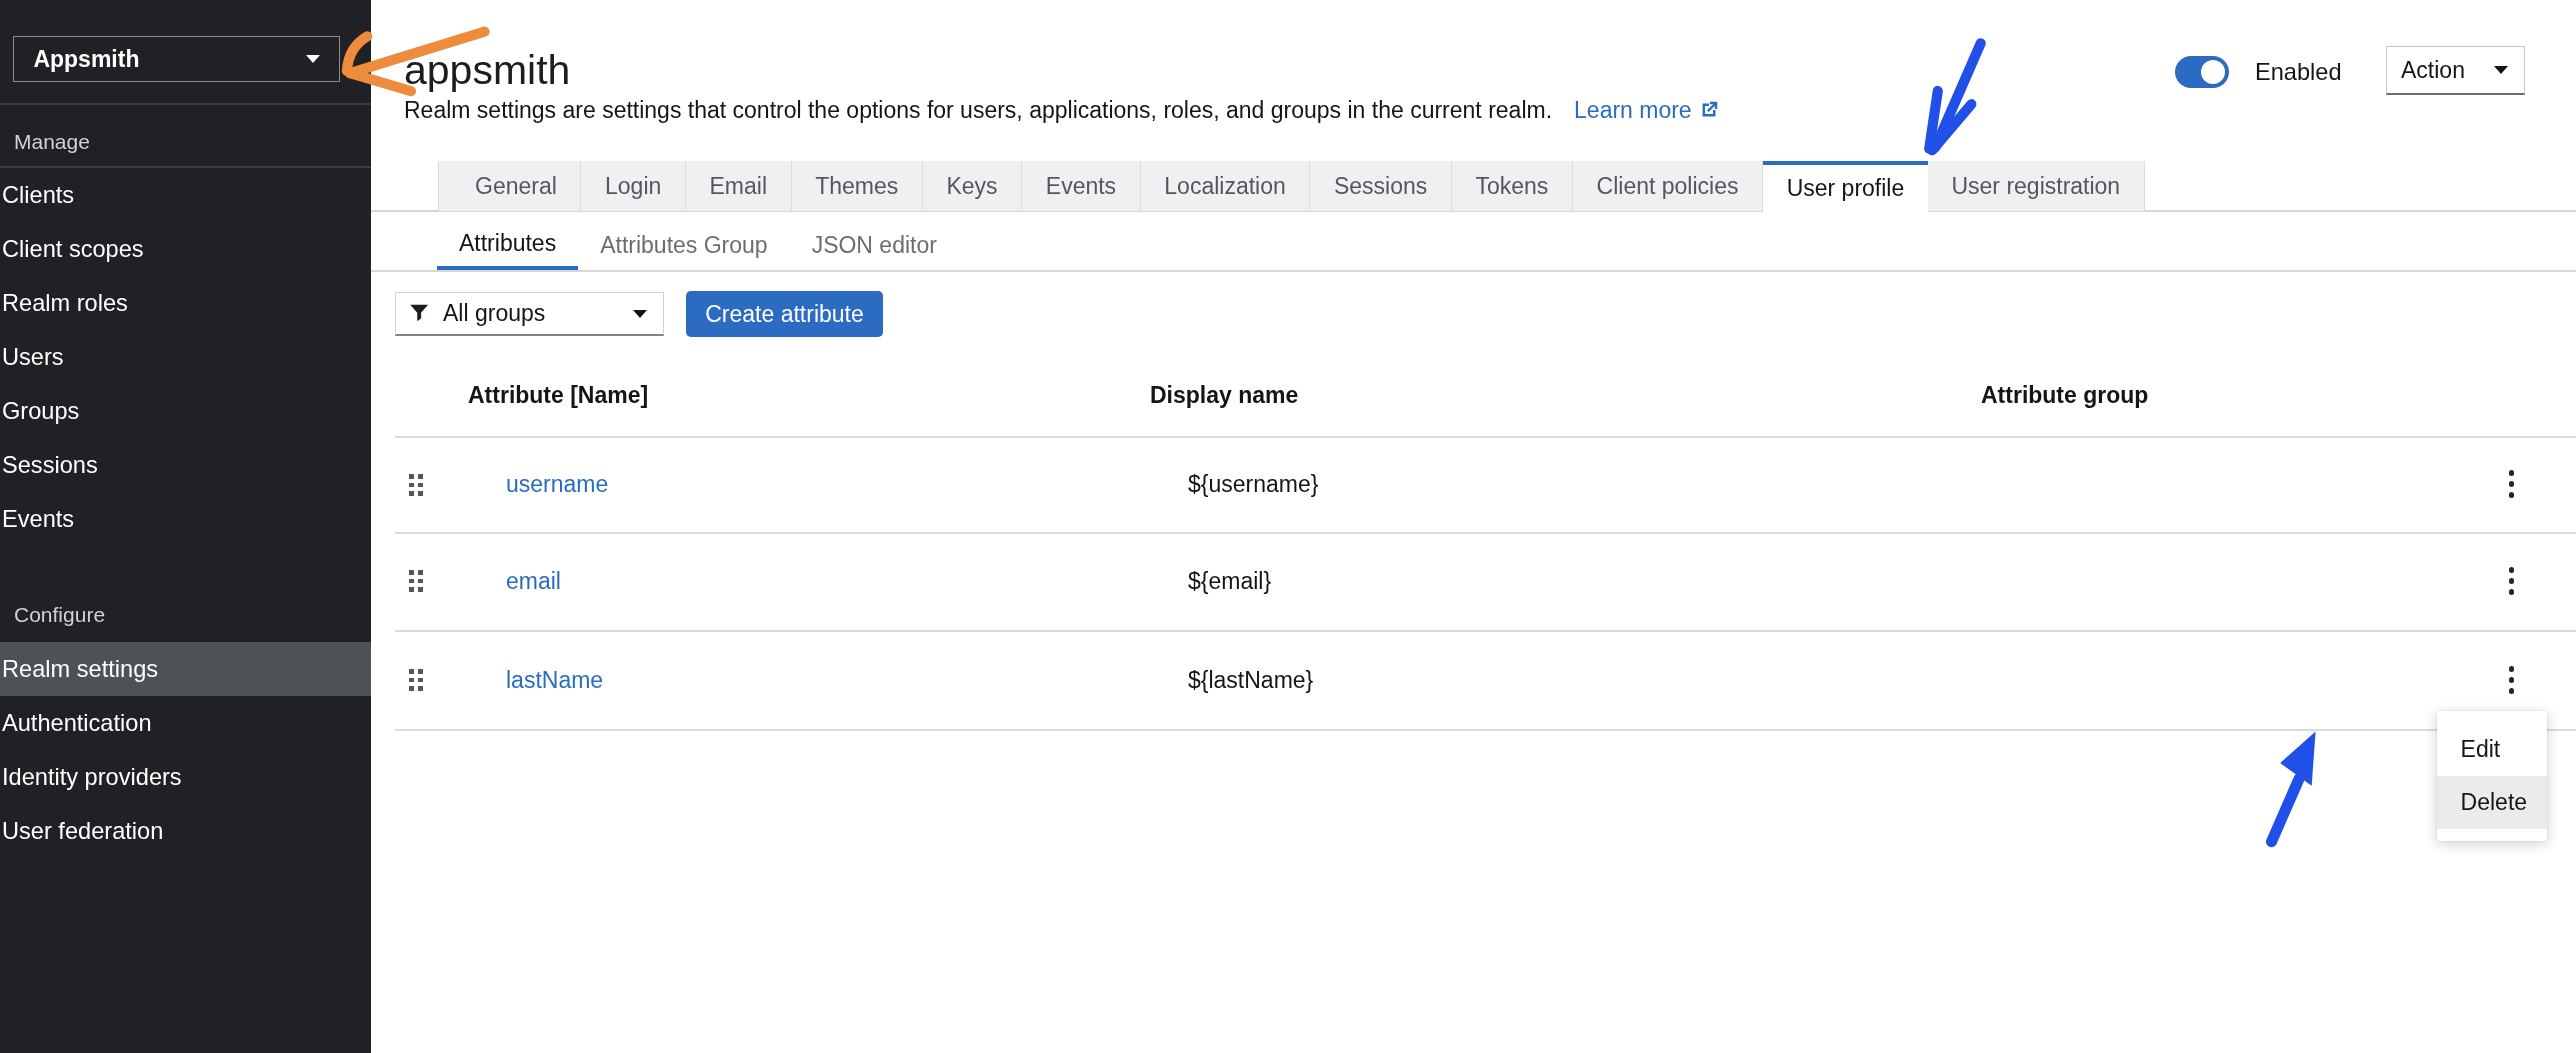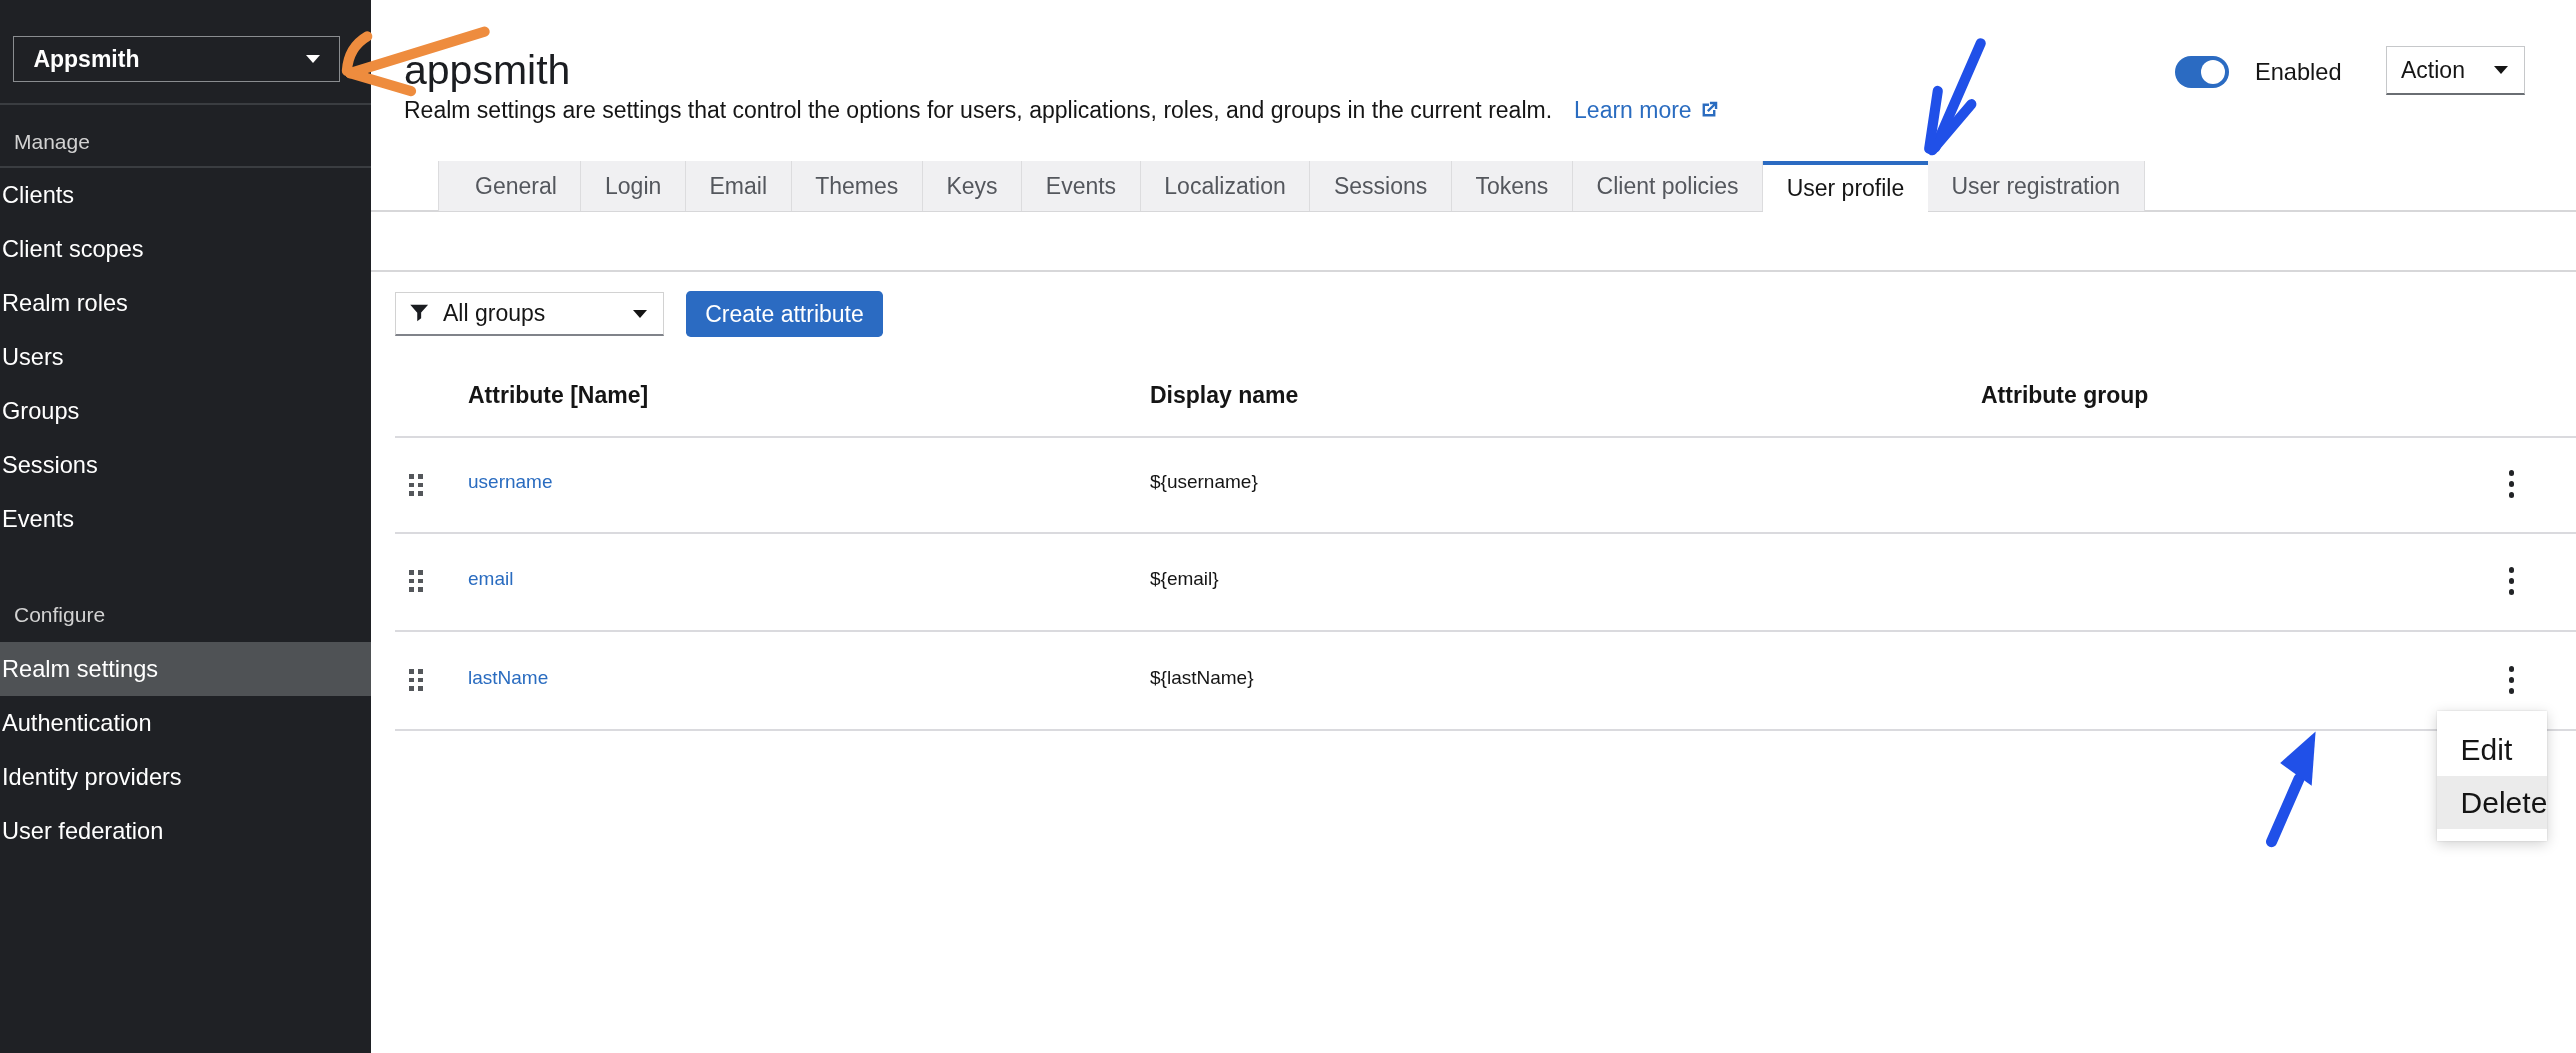--- a/index.html
+++ b/index.html
@@ -51,32 +51,32 @@
     display:flex; align-items:center; padding:0 15.7px 0 12.6px; cursor:pointer;
   }
   .filter-select .flabel { flex:1; margin-left:14px; font-size:23px; color:#151515; }
   .create-btn {
     position:absolute; left:686px; top:291px; width:197px; height:46px; border:none; border-radius:4.7px;
     background:var(--primary,#2b6bc2); color:#fff; font-size:23px; font-family:inherit; cursor:pointer;
   }
   
   .th { position:absolute; top:382px; font-size:23px; font-weight:700; color:#151515; }
   .rline { position:absolute; left:395px; right:0; height:1.6px; background:#dadade; }
-  .cell { position:absolute; font-size:19px; white-space:nowrap; }
+  .cell { position:absolute; font-size:23px; white-space:nowrap;margin-left:38px; }
   .attr-link { color:var(--link,#2a6cc0); cursor:pointer; }
   .drag-handle { position:absolute; display:grid; grid-template-columns:4.7px 4.7px; grid-auto-rows:4.7px; gap:3.9px 4.7px; cursor:grab; }
   .drag-handle i { background:#54575b; }
   .kebab { position:absolute; width:19px; display:flex; flex-direction:column; align-items:center; gap:5.5px; cursor:pointer; }
   .kebab i { width:5.5px; height:5.5px; border-radius:50%; background:#222427; }
   
   .menu {
     position:absolute; left:2437px; top:711px; width:110px; box-sizing:border-box; padding:11.8px 0;
     background:#fff; box-shadow:0 3.1px 12.6px rgba(0,0,0,.18), 0 0 1.6px rgba(0,0,0,.15); z-index:5;
   }
-  .menu-item { height:53px; line-height:53px; padding-left:23.6px; font-size:30px; color:#151515; cursor:pointer; }
+  .menu-item { height:53px; line-height:53px; padding-left:23.6px; font-size:23px; color:#151515; cursor:pointer; }
   .menu-item.highlighted { background:#ebebeb; }
   
   .anno { position:absolute; z-index:6; pointer-events:none; }
 </style>
 </head>
 <body>
 
 <div id="screen">
 
   <div class="sidebar">
@@ -131,20 +131,25 @@
     <div class="tab">Keys</div>
     <div class="tab">Events</div>
     <div class="tab">Localization</div>
     <div class="tab">Sessions</div>
     <div class="tab">Tokens</div>
     <div class="tab">Client policies</div>
     <div class="tab active">User profile</div>
     <div class="tab">User registration</div>
   </div>
 
+  <div class="subtabs">
+    <div class="subtab active">Attributes</div>
+    <div class="subtab">Attributes Group</div>
+    <div class="subtab">JSON editor</div>
+  </div>
   <div class="subtabs-line"></div>
 
   <div class="filter-select">
     <svg width="20.4" height="20.4" viewBox="0 0 24 24" fill="#1b1d21">
         <path d="M1.5 2h21l-8.2 9.3V18l-4.6 3.4v-10L1.5 2z"></path>
       </svg>
     <span class="flabel">All groups</span>
     <span class="caret" style="color:#151515"></span>
   </div>
   <button class="create-btn">Create attribute</button>

